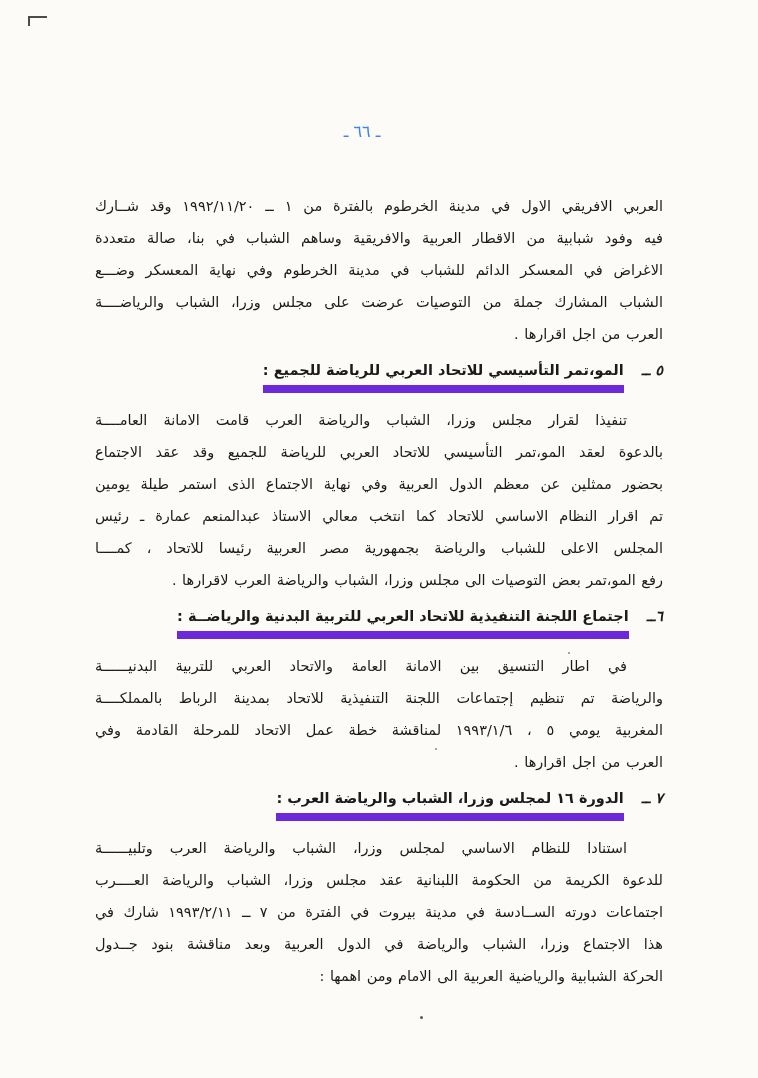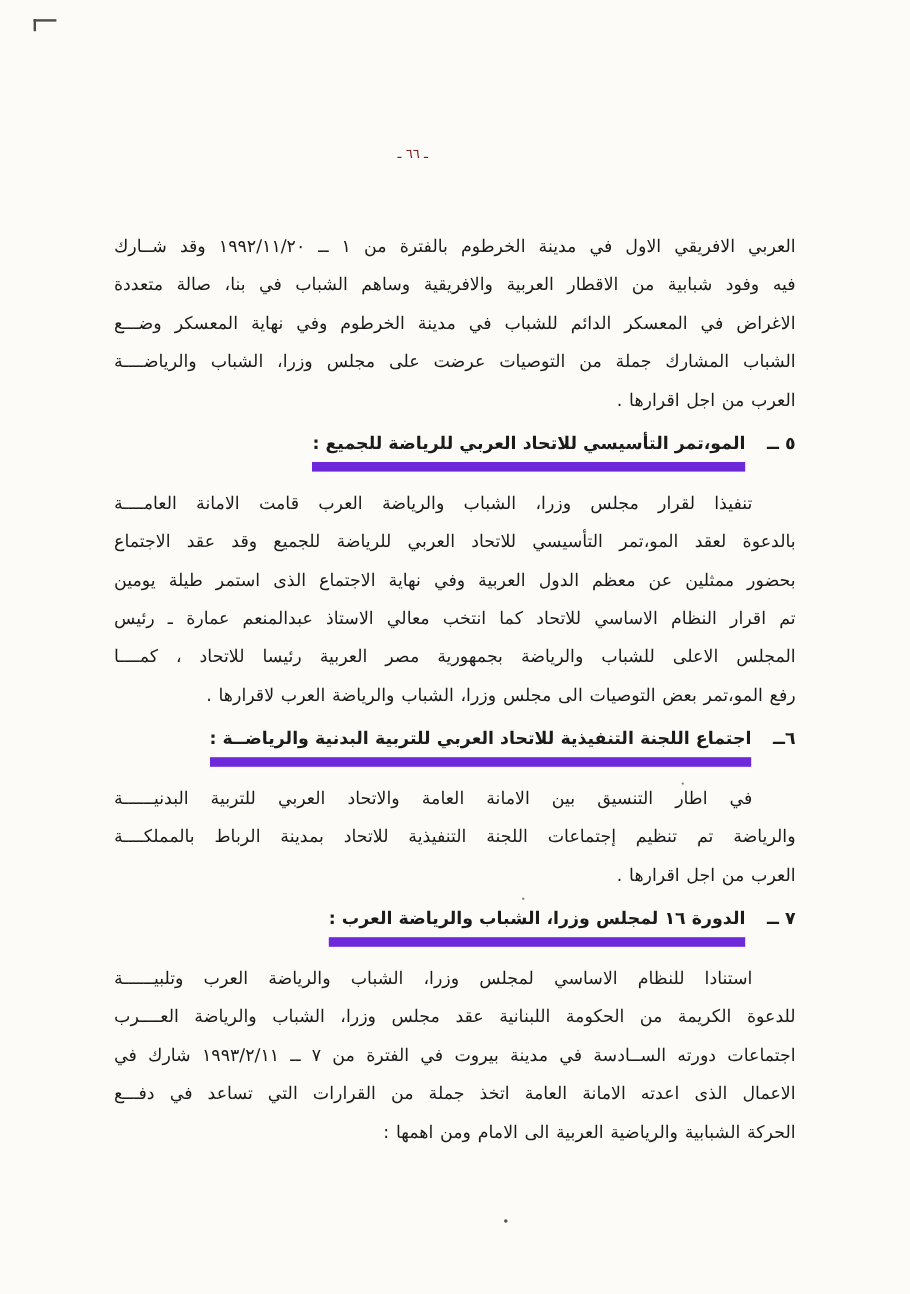--- a/index.html
+++ b/index.html
@@ -19,24 +19,24 @@
     border-top: 2.5px solid #2e2e2e;
     border-left: 2.5px solid #2e2e2e;
     opacity: .85;
   }
   .speck { position: absolute; background: #555; border-radius: 50%; }
   .speck.s1 { width: 3px; height: 3px; top: 1016px; left: 420px; }
   .speck.s2 { width: 2px; height: 2px; top: 652px; left: 568px; opacity:.7; }
   .speck.s3 { width: 2px; height: 2px; top: 748px; left: 435px; opacity:.7; }
 
   .pagenum {
-    position: absolute; top: 122px; left: 284px; width: 120px;
+    position: absolute; top: 122px; left: 302px; width: 120px;
     text-align: center;
-    font-size: 11px; letter-spacing: 2px;
-    color: #7f1d1d;
+    font-size: 16px; letter-spacing: 2px;
+    color: #3b82f6;
   }
 
   .body-text {
     position: absolute; top: 190px; right: 95px; width: 568px;
     font-size: 14.5px;
     direction: rtl;
   }
   .para { margin: 0; }
   .line {
     height: 32px; line-height: 32px;
@@ -46,21 +46,21 @@
   }
   .line.last { text-align-last: right; }
   .para.indent-first .line:first-child { padding-right: 36px; }
 
   .heading {
     display: flex; align-items: flex-start; gap: 18px;
     font-weight: bold; font-size: 14.5px;
     margin: 9px 0 11px 0;
     line-height: 22px;
   }
-  .h-num { white-space: nowrap; }
+  .h-num { white-space: nowrap; font-style: italic; }
   .h-title {
     border-bottom: 8px solid #6d28d9;
     padding-bottom: 4px;
   }
 </style>
 </head>
 <body>
 
 <div class="page">
 
@@ -96,30 +96,31 @@
     </div>
 
     <div class="heading">
       <span class="h-num">٦ــ</span>
       <span class="h-title">اجتماع اللجنة التنفيذية للاتحاد العربي للتربية البدنية والرياضــة :</span>
     </div>
 
     <div class="para indent-first">
       <div class="line">في اطار التنسيق بين الامانة العامة والاتحاد العربي للتربية البدنيــــــة</div>
       <div class="line">والرياضة تم تنظيم إجتماعات اللجنة التنفيذية للاتحاد بمدينة الرباط بالمملكــــة</div>
+      <div class="line">المغربية يومي ٥ ، ١٩٩٣/١/٦ لمناقشة خطة عمل الاتحاد للمرحلة القادمة وفي</div>
       <div class="line last">العرب من اجل اقرارها .</div>
     </div>
 
     <div class="heading">
       <span class="h-num">٧ ــ</span>
       <span class="h-title">الدورة ١٦ لمجلس وزرا، الشباب والرياضة العرب :</span>
     </div>
 
     <div class="para indent-first">
       <div class="line">استنادا للنظام الاساسي لمجلس وزرا، الشباب والرياضة العرب وتلبيــــــة</div>
       <div class="line">للدعوة الكريمة من الحكومة اللبنانية عقد مجلس وزرا، الشباب والرياضة العــــرب</div>
       <div class="line">اجتماعات دورته الســادسة في مدينة بيروت في الفترة من ٧ ــ ١٩٩٣/٢/١١ شارك في</div>
-      <div class="line">الاعمال الذى اعدته الامانة العامة اتخذ جملة من القرارات التي تساعد في دفـــع</div>
+      <div class="line">هذا الاجتماع وزرا، الشباب والرياضة في الدول العربية وبعد مناقشة بنود جــدول</div>
       <div class="line last">الحركة الشبابية والرياضية العربية الى الامام ومن اهمها :</div>
     </div>
 
   </div>
 </div>
 
 </body></html>

